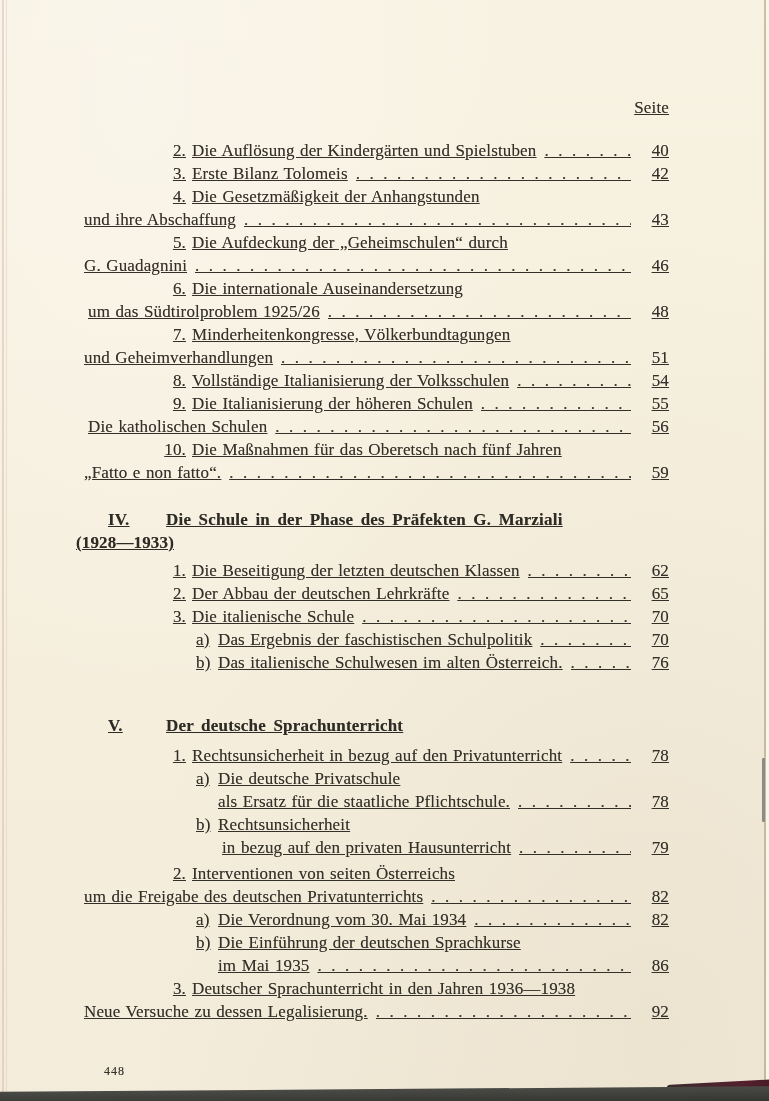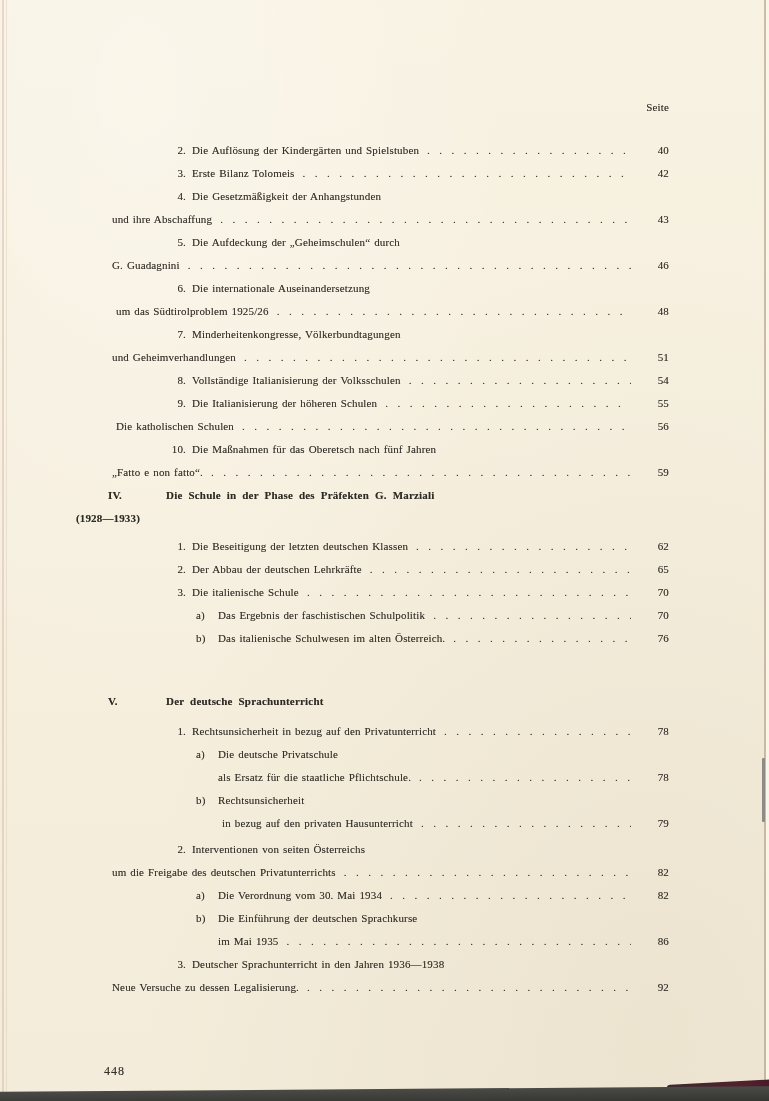--- a/index.html
+++ b/index.html
@@ -36,43 +36,44 @@
   .bottom-band { position:absolute; left:-12px; right:-12px; top:1089px; height:40px;
     background: linear-gradient(180deg, #4a4a46 0%, #2a2a27 55%, #242422 100%);
     transform: rotate(-0.4deg); }
 
   
   .content { position:absolute; left:0; top:0; width:769px; }
   .row {
     display:flex; align-items:baseline;
     height:23px; line-height:23px;
     padding-right:100px;
-    font-size:11px;
+    font-size:17px;
     letter-spacing:0.15px; word-spacing:1px;
     white-space:nowrap;
     text-shadow: 0 0 0.5px rgba(55,50,40,0.45);
+    text-decoration: underline;
   }
   .header-row { justify-content:flex-end; margin-top:96px; }
   .num  { margin-left:142px; width:44px; text-align:right; flex:0 0 auto; }
   .txt  { margin-left:6px; flex:0 0 auto; }
-  .nc   { padding-left:112px; }
+  .nc   { padding-left:84px; }
   .s .num { margin-left:196px; width:16px; text-align:left; }
   .sc   { padding-left:218px; }
   .sec  { font-weight:bold; color:#2d2b25; }
   .sec .num { margin-left:108px; width:52px; text-align:left; }
   .sec .txt { word-spacing:3px; letter-spacing:0.2px; }
   .sec2 { padding-left:76px; font-weight:bold; color:#2d2b25; }
   .leader { flex:1 1 auto; overflow:hidden; white-space:nowrap;
     margin-left:8px; margin-right:6px; color:#3b382e; }
   .leader::after {
     content: "....................................................";
     letter-spacing: 9.5px;
   }
   .pg { width:32px; text-align:right; flex:0 0 auto; }
-  .mt20 { margin-top:20px; } .mt24 { } .mt5 { margin-top:5px; }
+  .mt20 { margin-top:20px; } .mt24 { margin-top:24px; } .mt5 { margin-top:5px; }
   .mt40 { margin-top:40px; } .mt7 { margin-top:7px; } .mt3 { margin-top:3px; }
   .footer-num { position:absolute; left:104px; top:1064px;
     font-size:12px; letter-spacing:1px; color:#33302a;
     text-shadow: 0 0 0.5px rgba(55,50,40,0.45); }
 </style>
 </head>
 <body>
 
 <div id="page">
 

